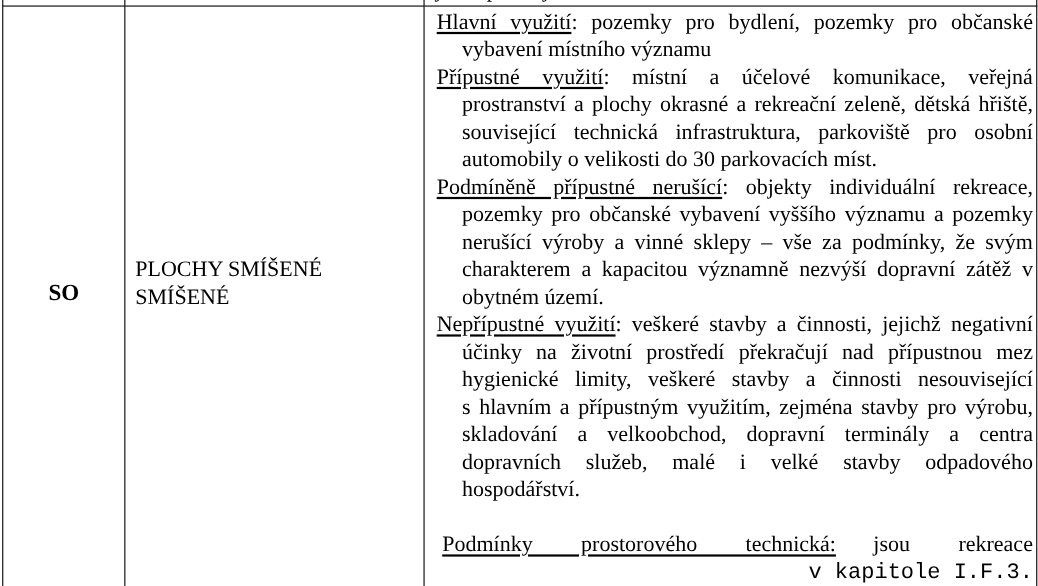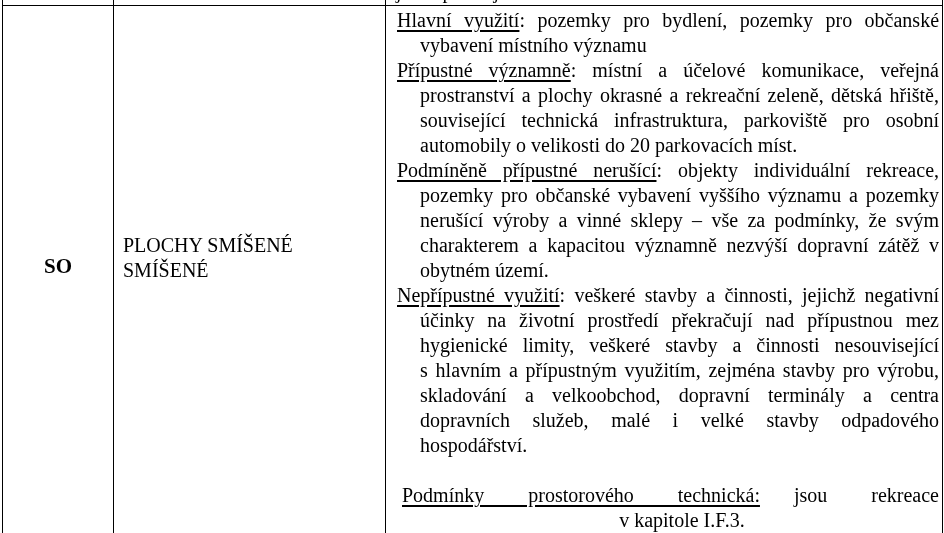--- a/index.html
+++ b/index.html
@@ -84,21 +84,22 @@
     margin: 0;
     padding-left: 5px;
     text-align: justify;
     text-align-last: justify;
     white-space: nowrap;
   }
   .tab-gap { display: inline-block; width: 34px; }
   .cond-second {
     margin: 0;
     padding-left: 28px;
-    text-align: center;
+    text-align: right;
+    font-family: Liberation Mono, monospace;
   }
 </style>
 </head>
 <body>
 
 <div class="screen">
   <table class="zoning-table">
     <colgroup>
       <col class="c1">
         <col class="c2">
@@ -119,21 +120,21 @@
           <span>SO</span>
         </td>
         <td class="name-cell">
           <div>PLOCHY SMÍŠENÉ</div>
           <div>SMÍŠENÉ</div>
         </td>
         <td class="usage-cell">
 
           <p class="para"><span class="u">Hlavní využití</span><span>: pozemky pro bydlení, pozemky pro občanské vybavení místního významu</span></p>
 
-          <p class="para"><span class="u">Přípustné významně</span><span>: místní a účelové komunikace,  veřejná prostranství a plochy okrasné a rekreační zeleně, dětská hřiště, související technická infrastruktura,  parkoviště pro osobní automobily o velikosti do 20 parkovacích míst.</span></p>
+          <p class="para"><span class="u">Přípustné využití</span><span>: místní a účelové komunikace,  veřejná prostranství a plochy okrasné a rekreační zeleně, dětská hřiště, související technická infrastruktura,  parkoviště pro osobní automobily o velikosti do 30 parkovacích míst.</span></p>
 
           <p class="para"><span class="u">Podmíněně přípustné nerušící</span><span>: objekty individuální rekreace, pozemky pro občanské vybavení vyššího významu a pozemky nerušící výroby a vinné sklepy – vše za podmínky, že svým charakterem a kapacitou významně nezvýší dopravní zátěž v obytném území.</span></p>
 
           <p class="para"><span class="u">Nepřípustné využití</span><span>: veškeré stavby a činnosti, jejichž negativní účinky na životní prostředí překračují nad přípustnou mez hygienické limity, veškeré stavby a činnosti nesouvisející s&nbsp;hlavním a&nbsp;přípustným  využitím, zejména stavby pro výrobu, skladování a velkoobchod, dopravní terminály a centra dopravních služeb, malé i velké stavby odpadového hospodářství.</span></p>
 
           <div class="blank-line"></div>
 
           <p class="cond-first"><span class="u">Podmínky prostorového technická:</span><span class="tab-gap"></span><span>jsou rekreace</span></p>
           <p class="cond-second">v kapitole I.F.3.</p>
 

